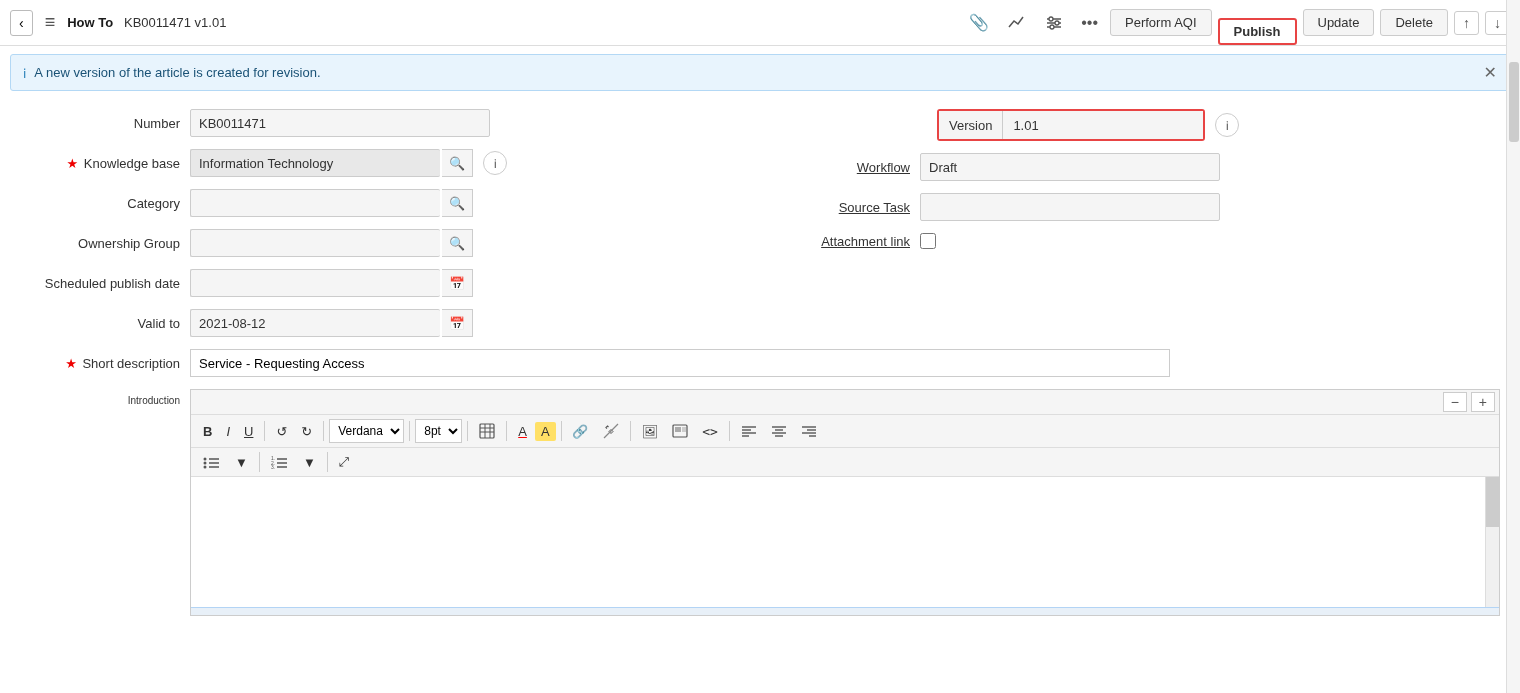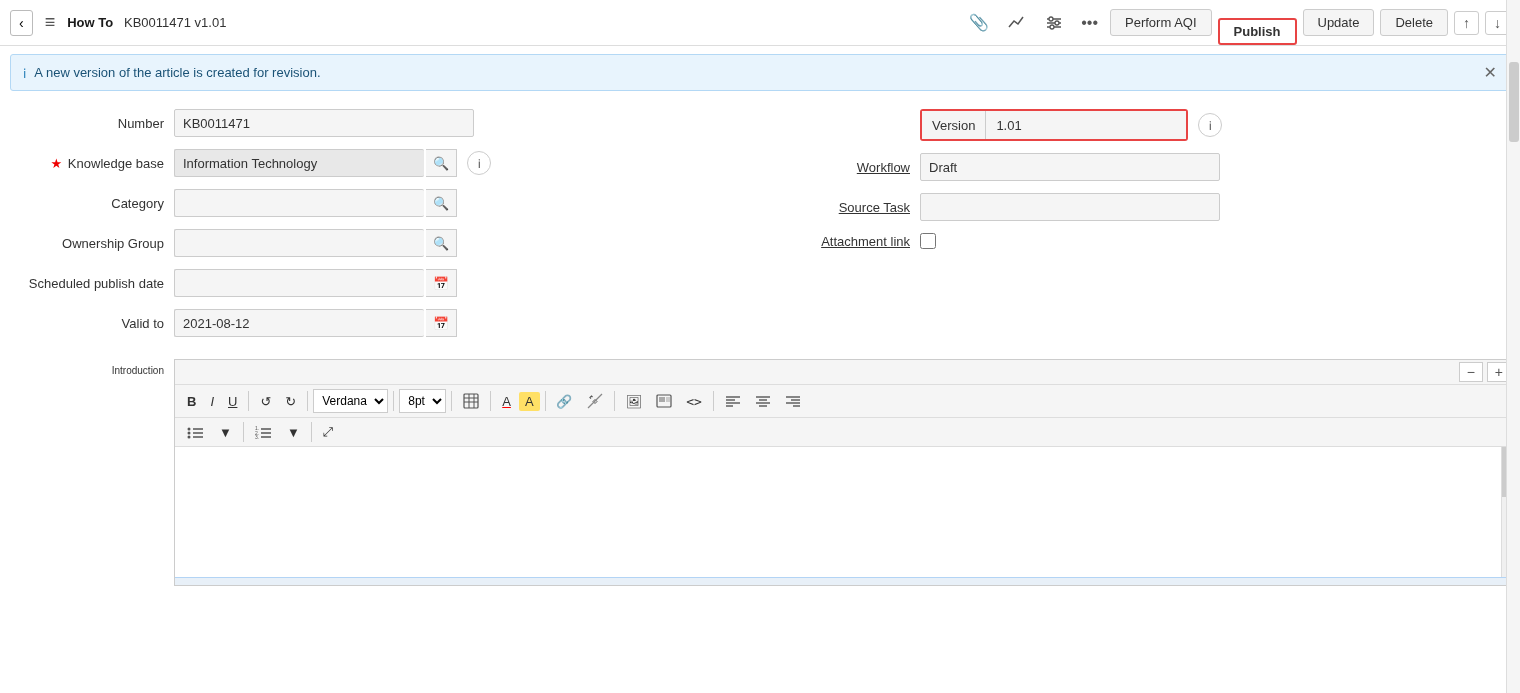--- a/index.html
+++ b/index.html
@@ -110,21 +110,21 @@
       color: #666;
       font-size: 16px;
     }
     .notification-left {
       display: flex;
       align-items: center;
     }
 
     
     .form-area {
-      padding: 10px 4px;
+      padding: 10px 20px;
     }
     .form-row {
       display: flex;
       align-items: center;
       margin-bottom: 12px;
       gap: 10px;
     }
     .form-label {
       text-align: right;
       width: 160px;
@@ -224,20 +224,21 @@
       text-decoration: underline;
     }
 
     
     .version-container {
       display: flex;
       align-items: center;
       border: 2px solid #e84444;
       border-radius: 3px;
       overflow: visible;
+      margin-left: 17px;
     }
     .version-label-inner {
       background: #f5f5f5;
       border-right: 1px solid #ccc;
       padding: 4px 10px;
       font-size: 13px;
       color: #333;
       height: 28px;
       display: flex;
       align-items: center;
@@ -529,20 +530,27 @@
 
       <div class="right-form-row">
         <label class="right-label">Attachment link</label>
         <input type="checkbox" class="checkbox-input" style="">
       </div>
 
 
     </div>
   </div>
 
+  <div class="form-row">
+    <label class="form-label">
+      <span class="required-star">★</span>
+      <span>Short description</span>
+    </label>
+    <input type="text" class="short-desc-input" value="Service - Requesting Access" style="">
+  </div>
 
   <div class="intro-section">
     <div class="intro-label">Introduction</div>
     <div class="intro-editor">
 
       <div class="intro-header">
         <button class="collapse-btn">−</button>
         <button class="collapse-btn">+</button>
       </div>
 

